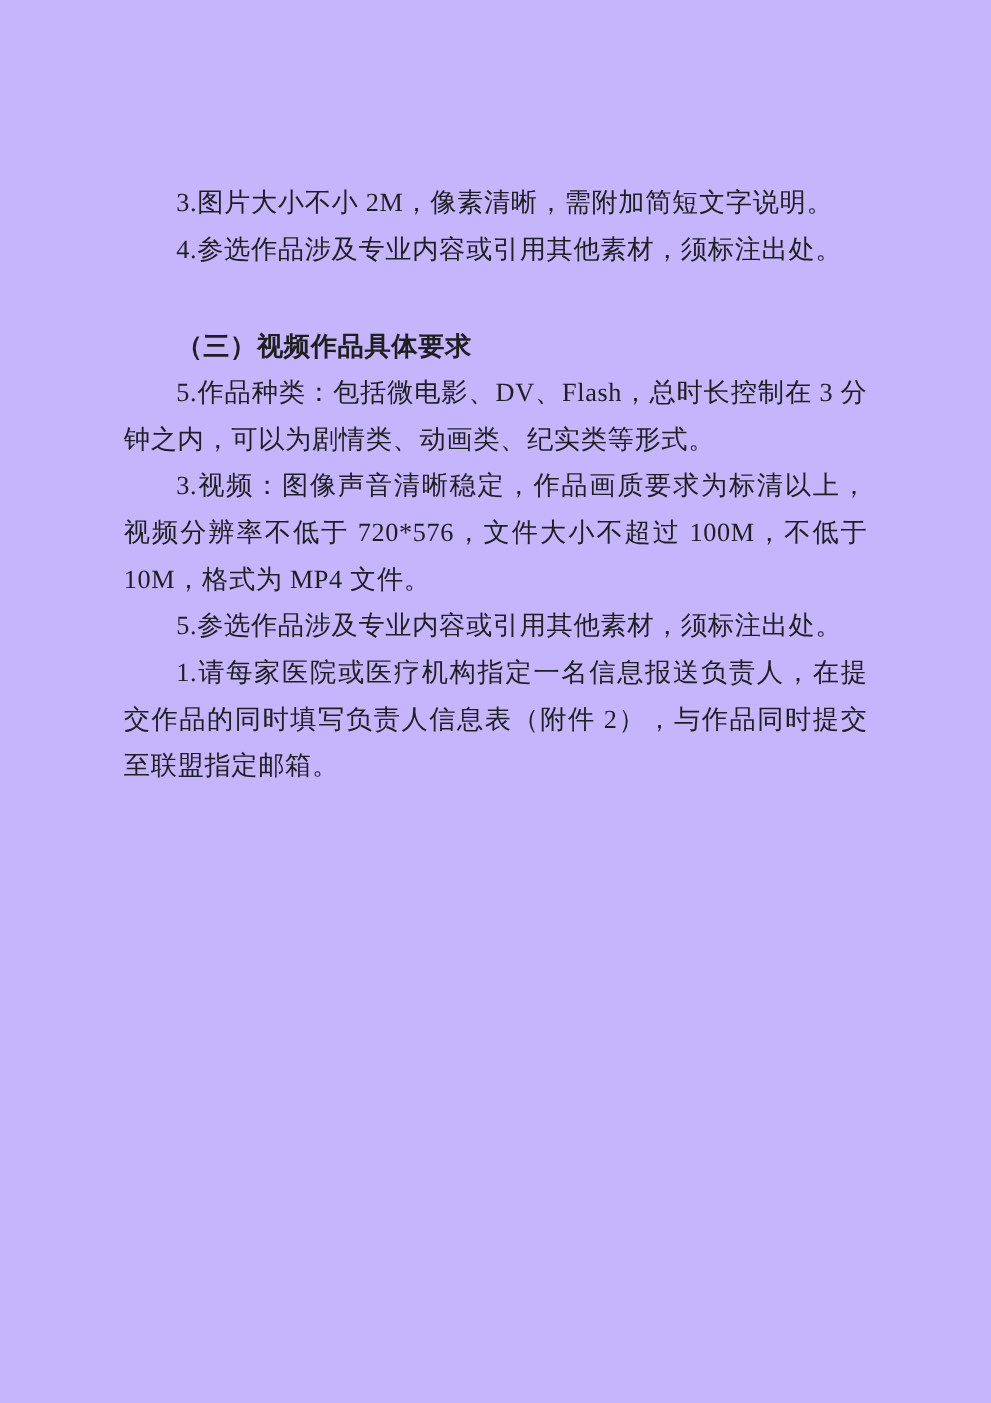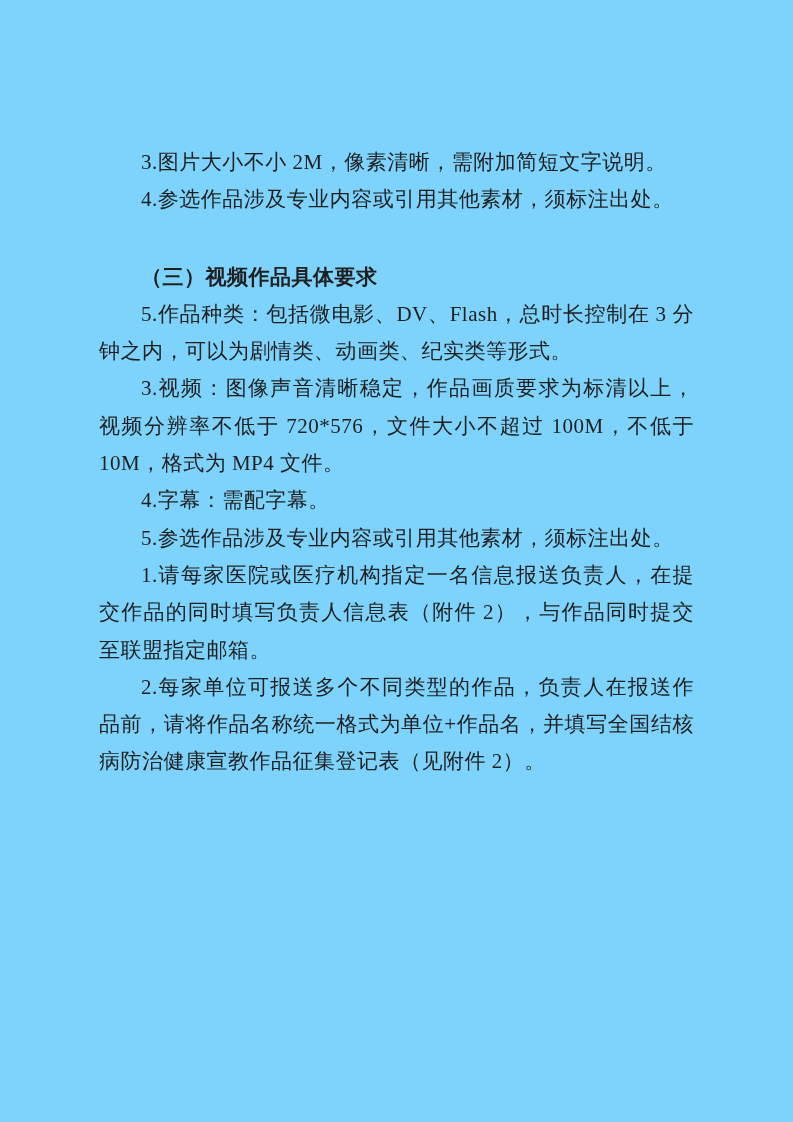--- a/index.html
+++ b/index.html
@@ -33,25 +33,23 @@
     word-break: break-word;
   }
   p.para.heading {
     font-weight: bold;
     margin-top: 40px;
   }
 </style>
 </head>
 <body>
 
-<div class="page" style="background: #7dd3fc;">
+<div class="page" style="background: #c4b5fd;">
   <div class="doc-body" id="doc-body">
       <p class="para">3.图片大小不小 2M，像素清晰，需附加简短文字说明。</p>
       <p class="para">4.参选作品涉及专业内容或引用其他素材，须标注出处。</p>
       <p class="para heading">（三）视频作品具体要求</p>
       <p class="para">5.作品种类：包括微电影、DV、Flash，总时长控制在 3 分钟之内，可以为剧情类、动画类、纪实类等形式。</p>
       <p class="para">3.视频：图像声音清晰稳定，作品画质要求为标清以上，视频分辨率不低于 720*576，文件大小不超过 100M，不低于 10M，格式为 MP4 文件。</p>
-      <p class="para">4.字幕：需配字幕。</p>
       <p class="para">5.参选作品涉及专业内容或引用其他素材，须标注出处。</p>
       <p class="para">1.请每家医院或医疗机构指定一名信息报送负责人，在提交作品的同时填写负责人信息表（附件 2），与作品同时提交至联盟指定邮箱。</p>
-      <p class="para">2.每家单位可报送多个不同类型的作品，负责人在报送作品前，请将作品名称统一格式为单位+作品名，并填写全国结核病防治健康宣教作品征集登记表（见附件 2）。</p>
     </div>
 </div>
 
 </body></html>

